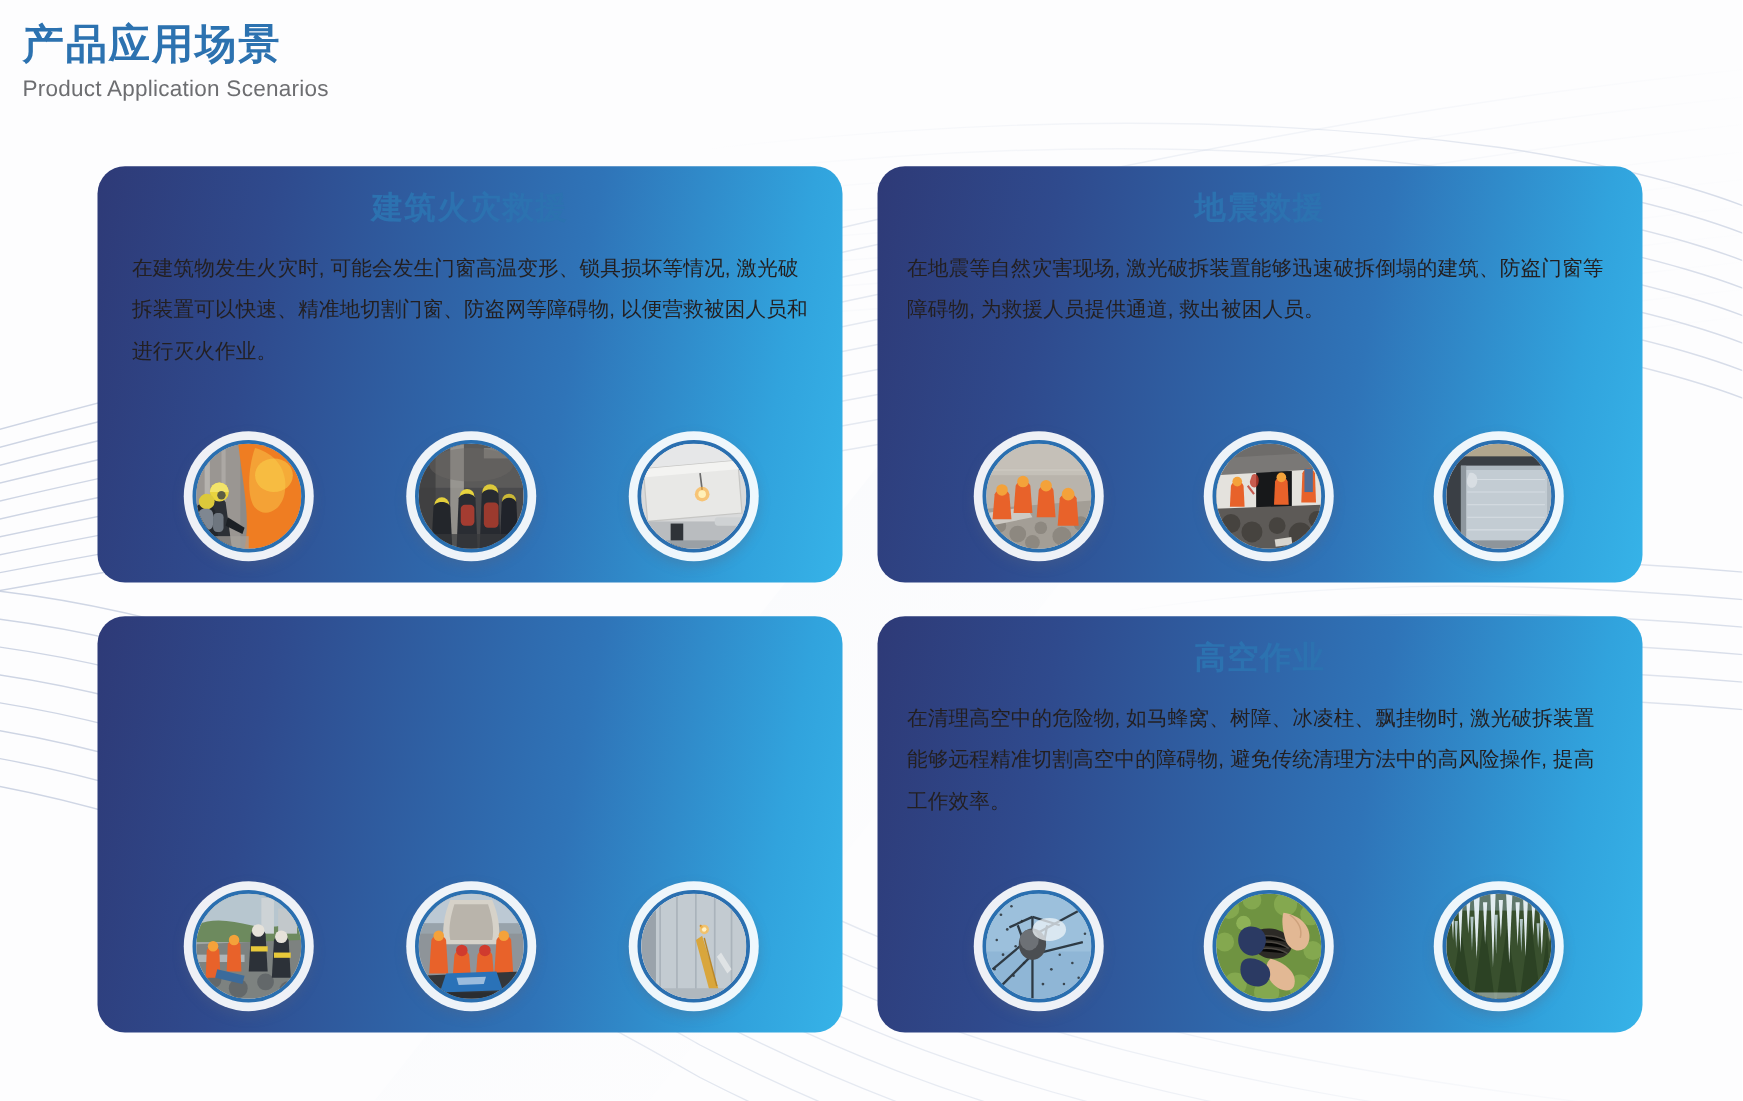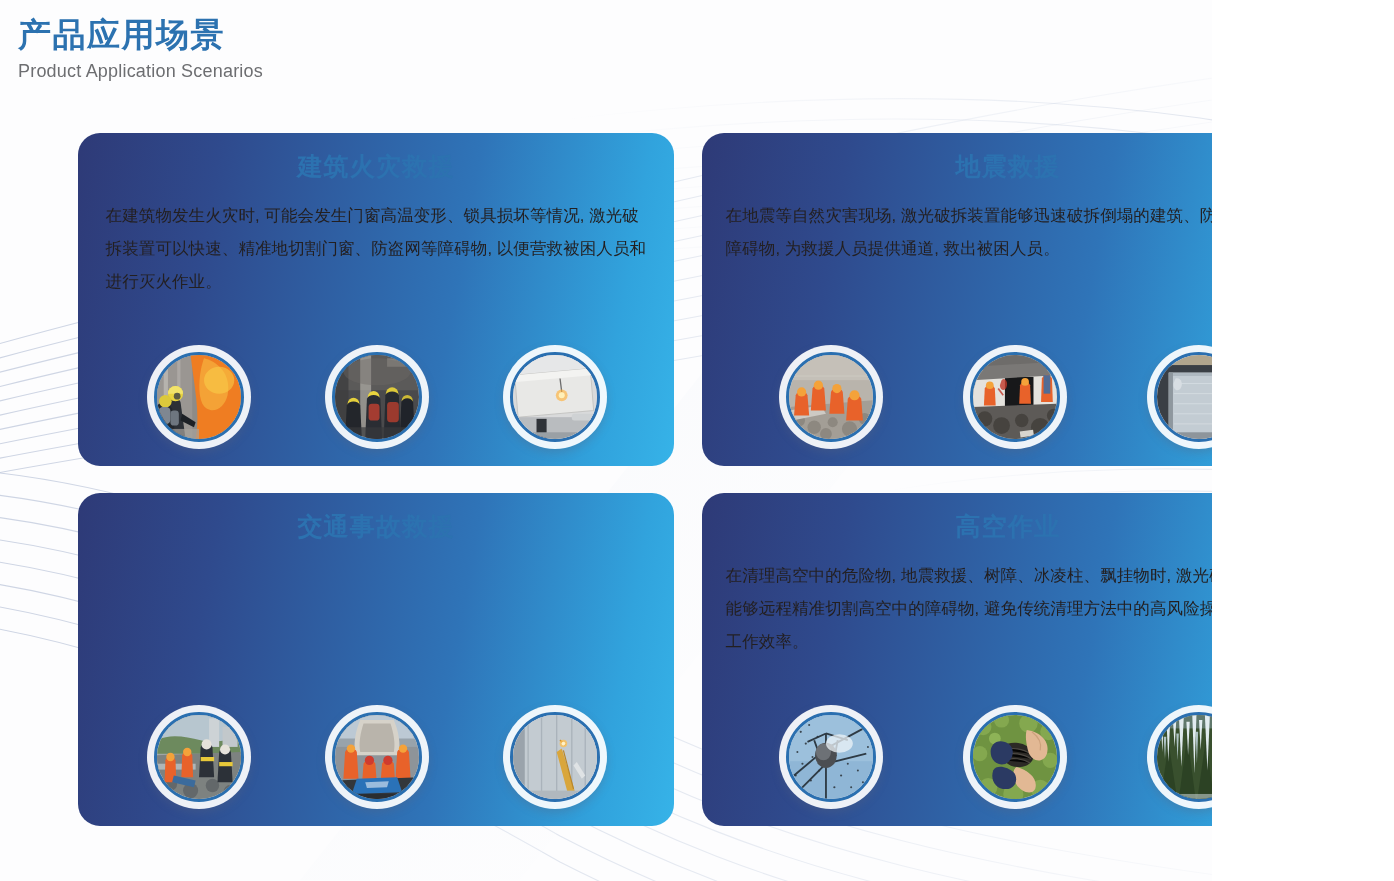--- a/index.html
+++ b/index.html
@@ -7,21 +7,21 @@
   html, body {
     width: 1394px;
     height: 881px;
     overflow: hidden;
     background: #ffffff;
     font-family: "Liberation Sans", "DejaVu Sans", sans-serif;
   }
 
   #stage {
     position: relative;
-    width: 1212px;
+    width: 1394px;
     height: 881px;
     background: #fdfdfe;
     overflow: hidden;
   }
 
   
   #bg-waves {
     position: absolute;
     inset: 0;
     width: 1394px;
@@ -380,21 +380,20 @@
             </svg>
           </div>
         </div>
 
       </div>
     </div>
   </div>
 
   <div class="card" id="card-traffic">
     <div class="card-inner">
-      <div class="card-title">交通事故救援</div>
       <div class="photo-row">
 
         <div class="photo">
           <div class="photo-ring">
             <svg viewBox="0 0 100 100" preserveAspectRatio="xMidYMid slice" aria-hidden="true">
               <rect width="100" height="100" fill="#9fa6a4"></rect>
               <rect x="0" y="0" width="100" height="40" fill="#b7c6cf"></rect>
               <path d="M0,30 C16,22 34,26 52,30 C70,34 86,30 100,26 L100,46 L0,46 Z" fill="#6d8a5e"></path>
               <rect x="62" y="4" width="12" height="34" fill="#cdd3d6"></rect>
               <rect x="78" y="14" width="18" height="24" fill="#c2c8cb"></rect>
@@ -477,21 +476,21 @@
           </div>
         </div>
 
       </div>
     </div>
   </div>
 
   <div class="card" id="card-aerial">
     <div class="card-inner">
       <div class="card-title">高空作业</div>
-      <div class="card-body">在清理高空中的危险物, 地震救援、树障、冰凌柱、飘挂物时, 激光破拆装置能够远程精准切割高空中的障碍物, 避免传统清理方法中的高风险操作, 提高工作效率。</div>
+      <div class="card-body">在清理高空中的危险物, 如马蜂窝、树障、冰凌柱、飘挂物时, 激光破拆装置能够远程精准切割高空中的障碍物, 避免传统清理方法中的高风险操作, 提高工作效率。</div>
       <div class="photo-row">
 
         <div class="photo">
           <div class="photo-ring">
             <svg viewBox="0 0 100 100" preserveAspectRatio="xMidYMid slice" aria-hidden="true">
               <rect width="100" height="100" fill="#8fb6d6"></rect>
               <rect x="0" y="0" width="100" height="55" fill="#9cc0dc"></rect>
               <g stroke="#2e3a44" stroke-width="2.2" fill="none">
                 <path d="M44,22 L44,100"></path>
                 <path d="M44,40 L96,12"></path>

